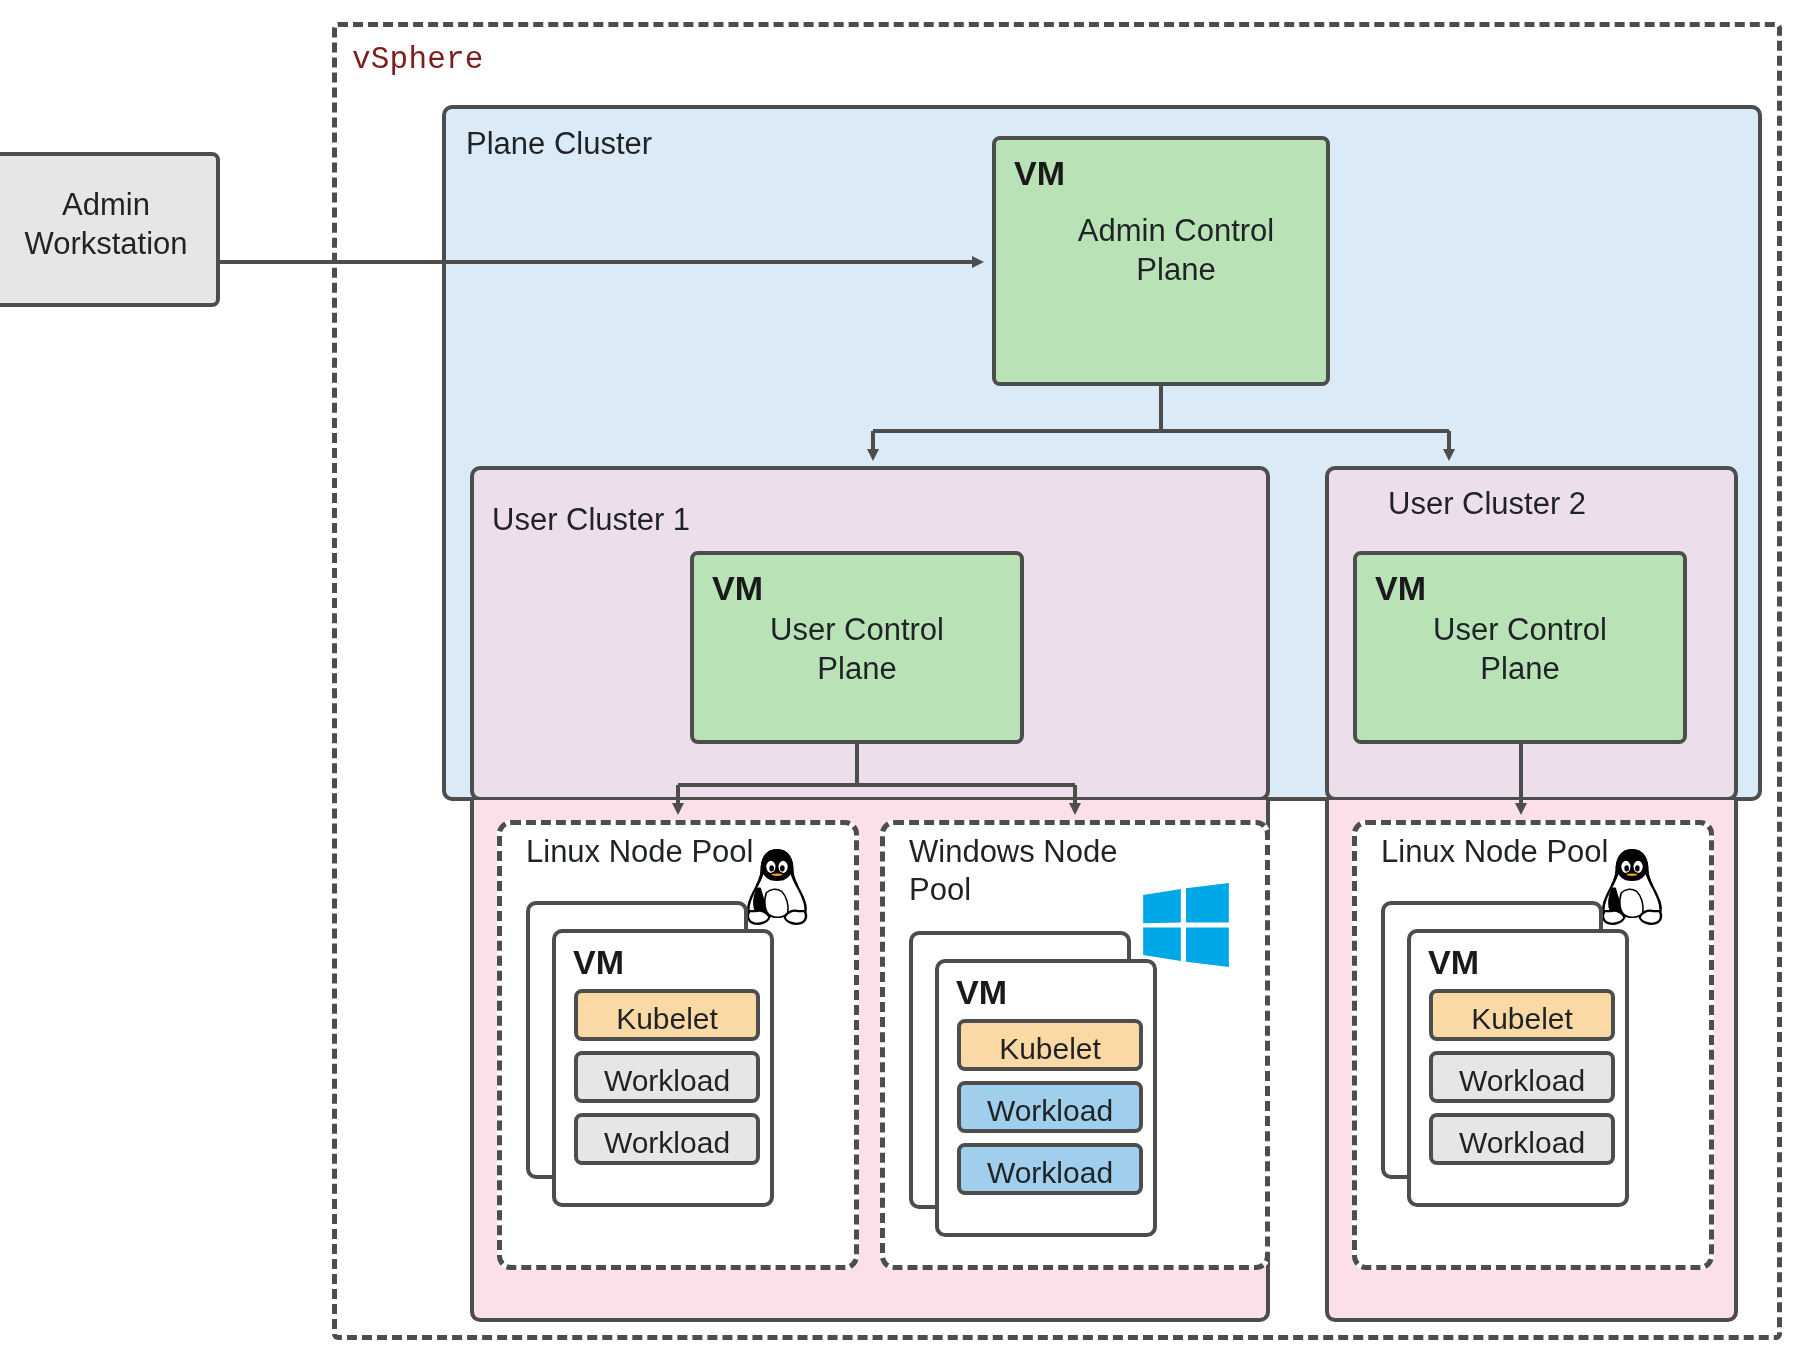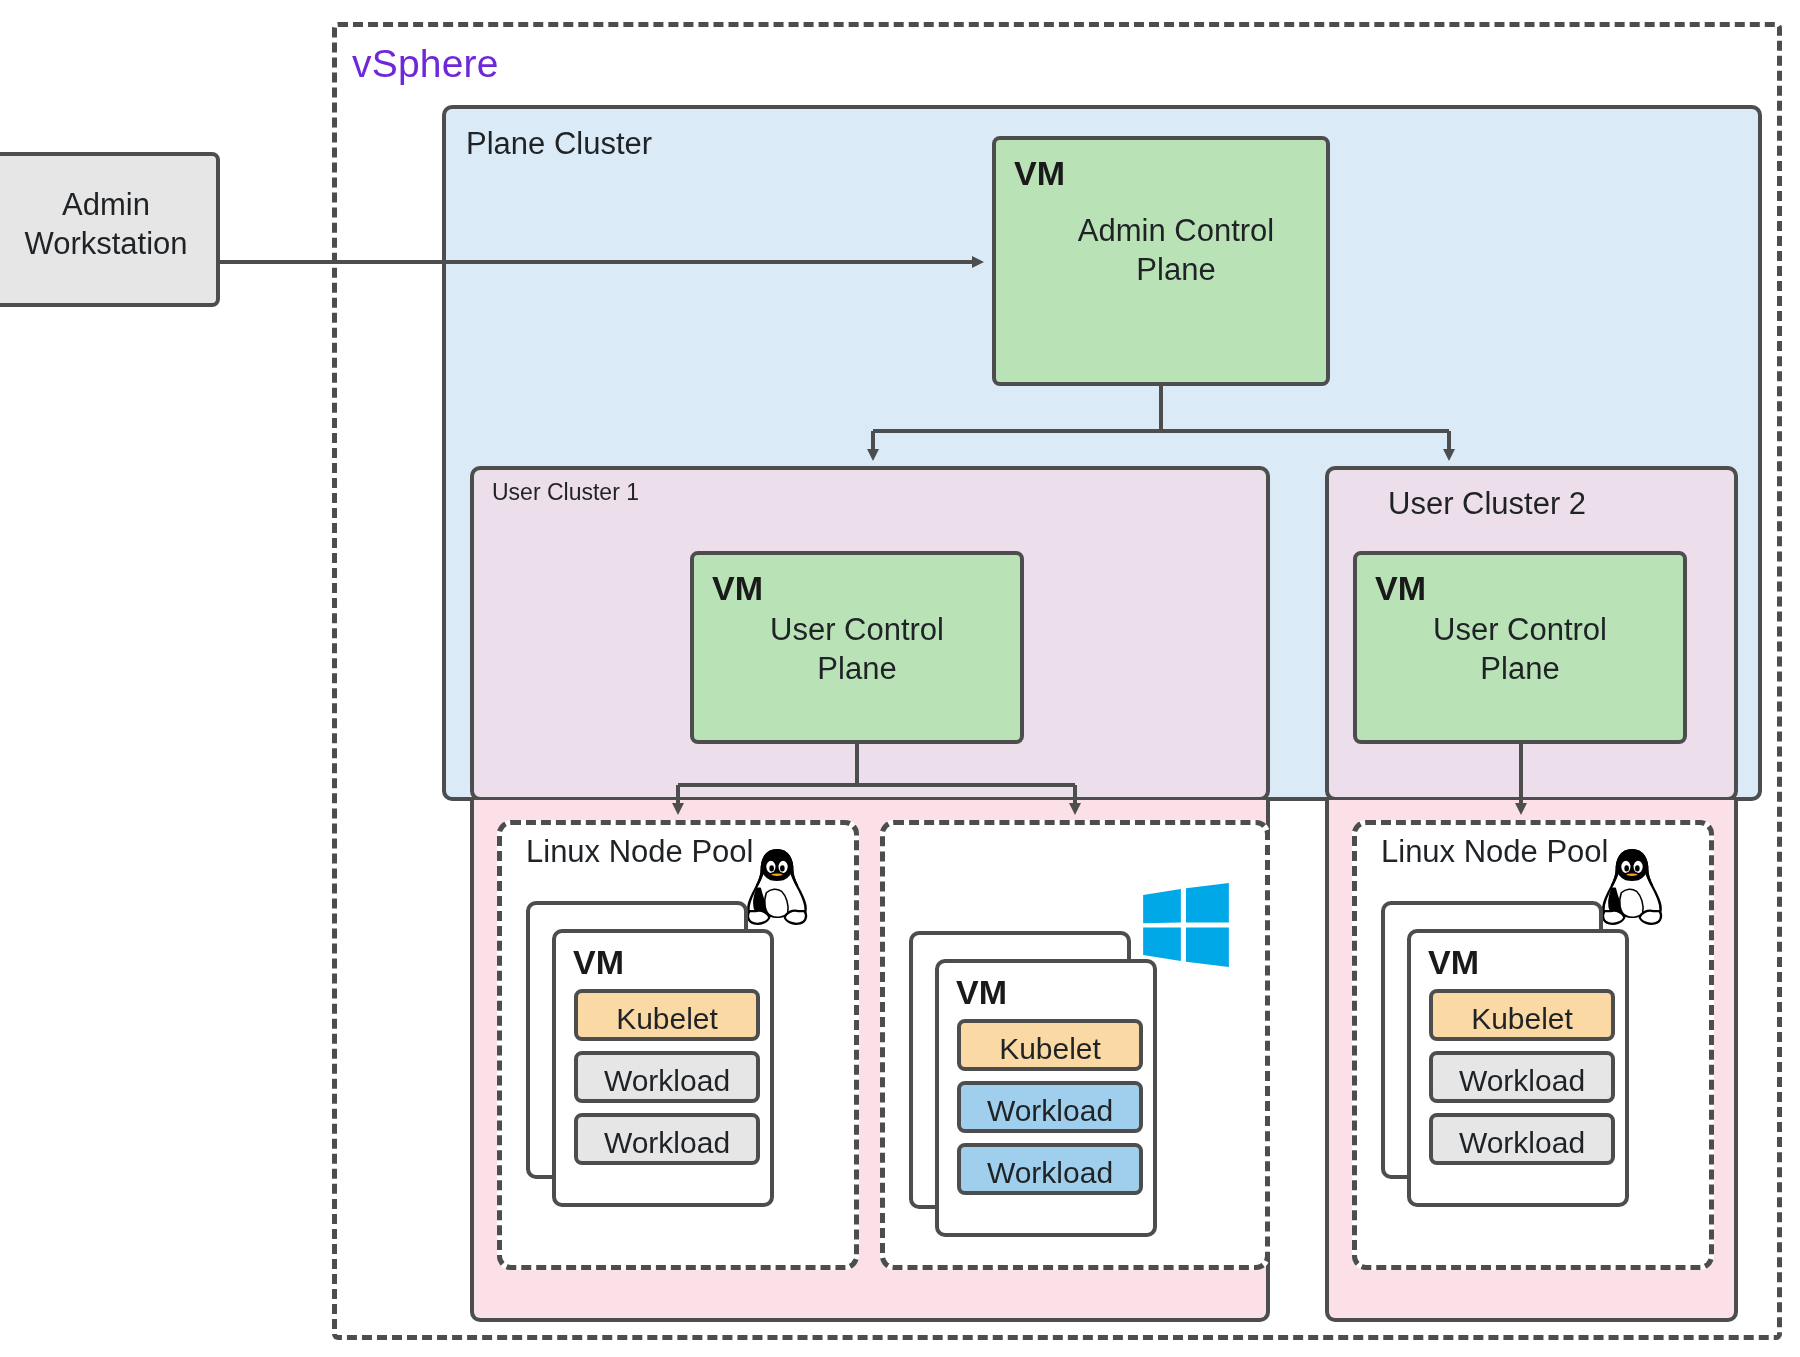--- a/index.html
+++ b/index.html
@@ -22,38 +22,38 @@
 
   
   .vsphere {
     left: 332px; top: 22px; width: 1450px; height: 1318px;
     border: 5px dashed #4d4d4d;
     border-radius: 6px;
     background: transparent;
   }
   .vsphere-label {
     left: 352px; top: 42px;
-    font-size: 39px; color: #6d28d9; letter-spacing: .2px;
+    font-size: 31px; color: #7f1d1d; letter-spacing: .2px; font-family: Liberation Mono, monospace;
   }
 
   .admin-cluster {
     left: 442px; top: 105px; width: 1320px; height: 696px;
     background: #dbeaf7;
     border: 4px solid #4d4d4d;
     border-radius: 10px;
   }
   .admin-cluster-label { left: 466px; top: 126px; font-size: 31px; }
 
   .uc1 {
     left: 470px; top: 466px; width: 800px; height: 335px;
     background: #ecdeeb;
     border: 4px solid #4d4d4d;
     border-radius: 10px;
   }
-  .uc1-label { left: 492px; top: 479px; font-size: 23px; }
+  .uc1-label { left: 492px; top: 502px; font-size: 31px; }
 
   .uc2 {
     left: 1325px; top: 466px; width: 413px; height: 335px;
     background: #ecdeeb;
     border: 4px solid #4d4d4d;
     border-radius: 10px;
   }
   .uc2-label { left: 1348px; top: 486px; font-size: 31px; margin-left: 40px; }
 
   
@@ -253,20 +253,21 @@
     <div class="abs vm-back" style="left:24px; top:76px; width:222px; height:278px;"></div>
     <div class="abs vm-front" style="left:50px; top:104px; width:222px; height:278px;">
       <span class="vm-tag">VM</span>
       <div class="chip chip-kubelet" style="left:18px; top:56px; width:186px; height:52px;">Kubelet</div>
       <div class="chip chip-wl-grey" style="left:18px; top:118px; width:186px; height:52px;">Workload</div>
       <div class="chip chip-wl-grey" style="left:18px; top:180px; width:186px; height:52px;">Workload</div>
     </div>
   </div>
 
   <div class="abs pool pool-b">
+    <div class="pool-label" style="width:230px;">Windows Node Pool</div>
 
     <svg class="icon" style="left:258px; top:58px;" width="86" height="84" viewBox="0 0 100 98">
       <g fill="#00a8e8">
         <path d="M0 14 L44 7 L44 46 L0 47 Z"></path>
         <path d="M50 6 L100 0 L100 46 L50 46 Z"></path>
         <path d="M0 52 L44 52 L44 91 L0 84 Z"></path>
         <path d="M50 52 L100 52 L100 98 L50 92 Z"></path>
       </g>
     </svg>
 

